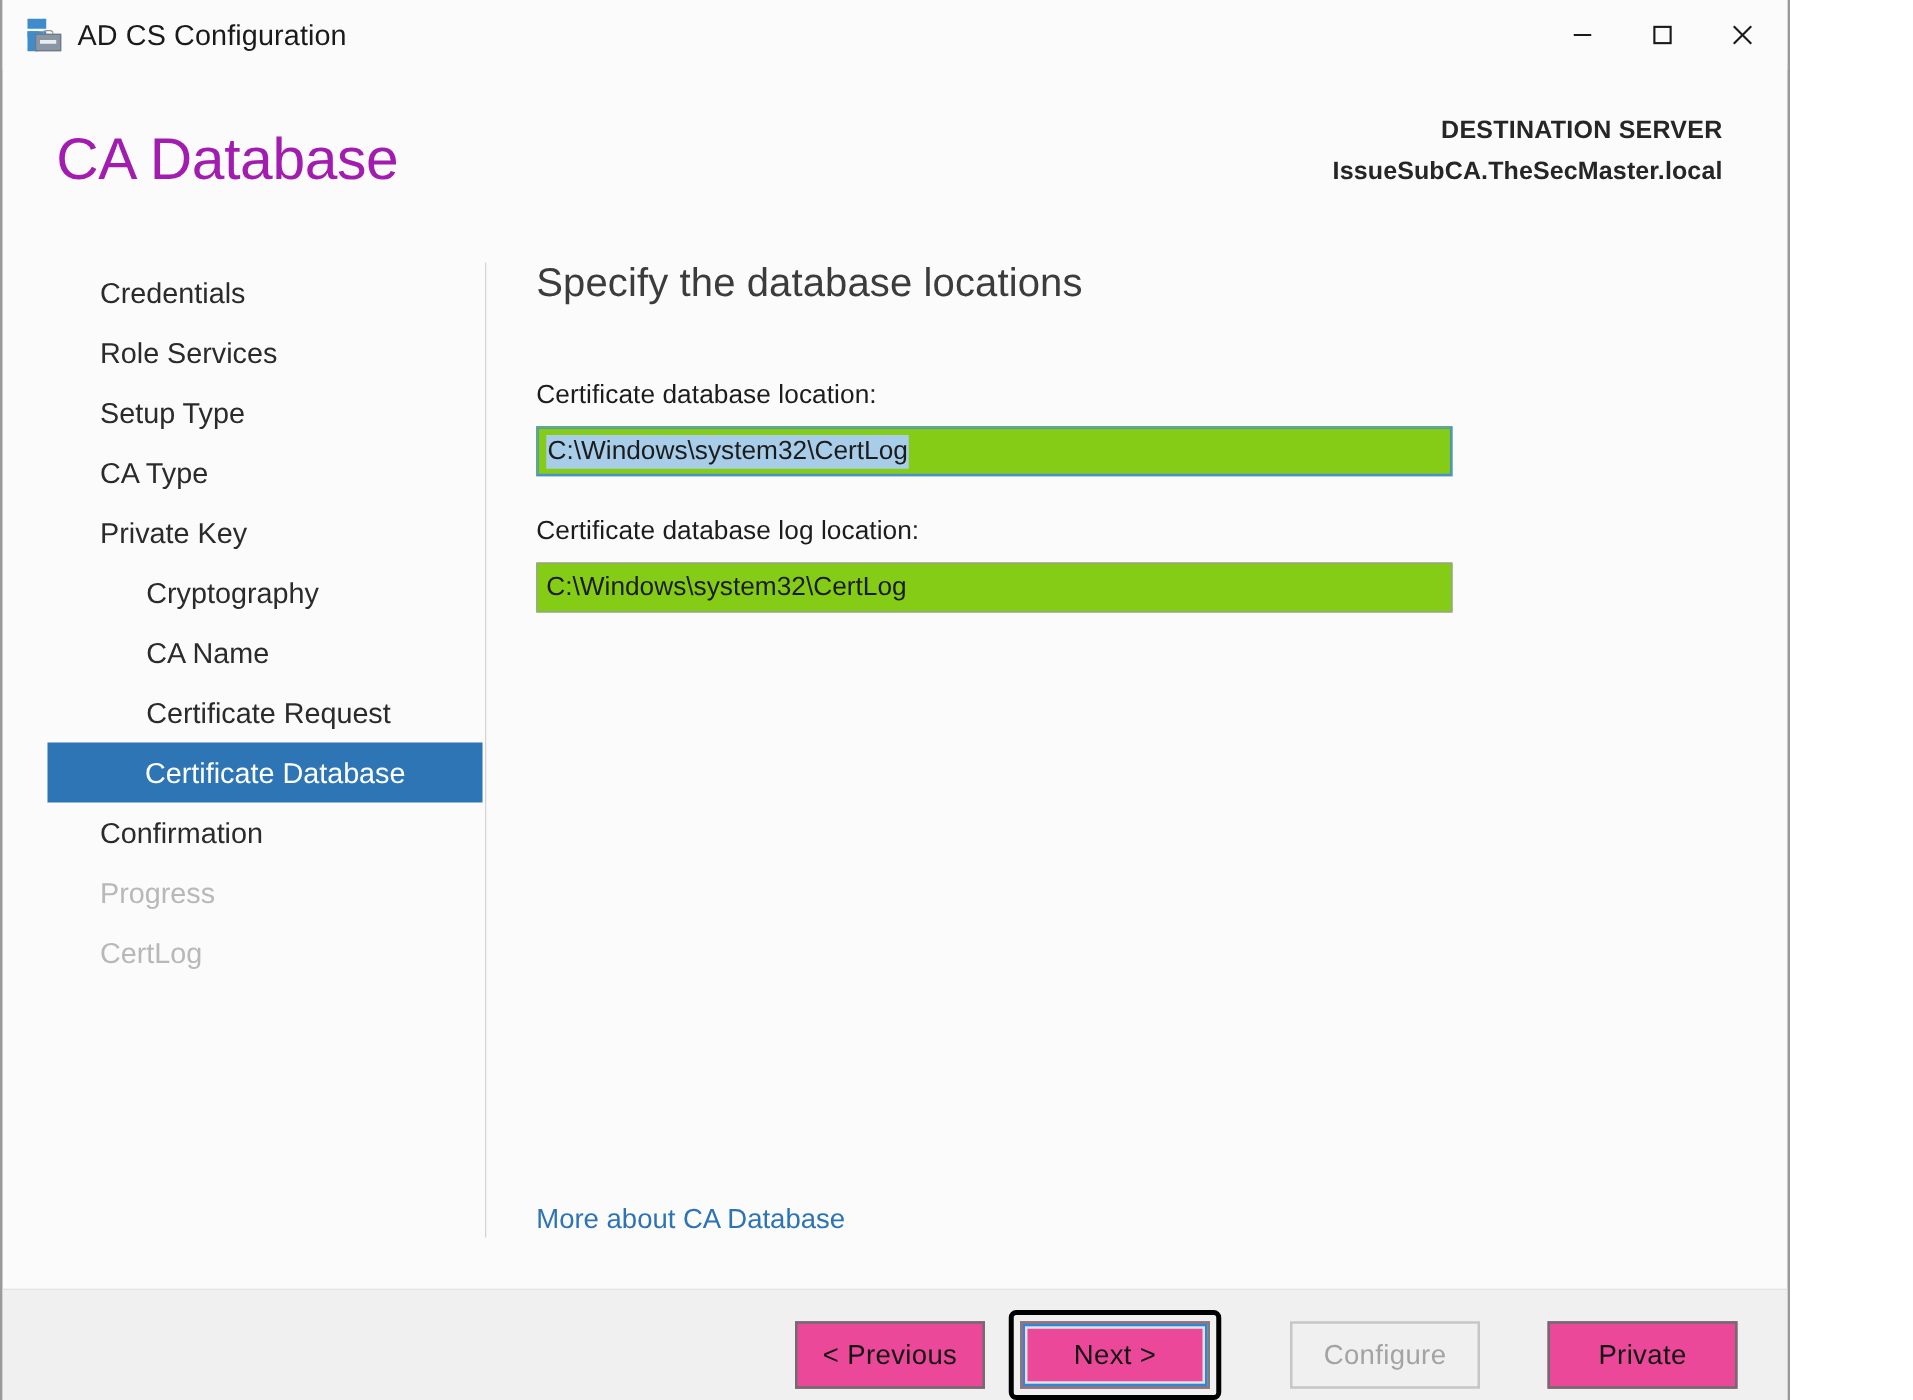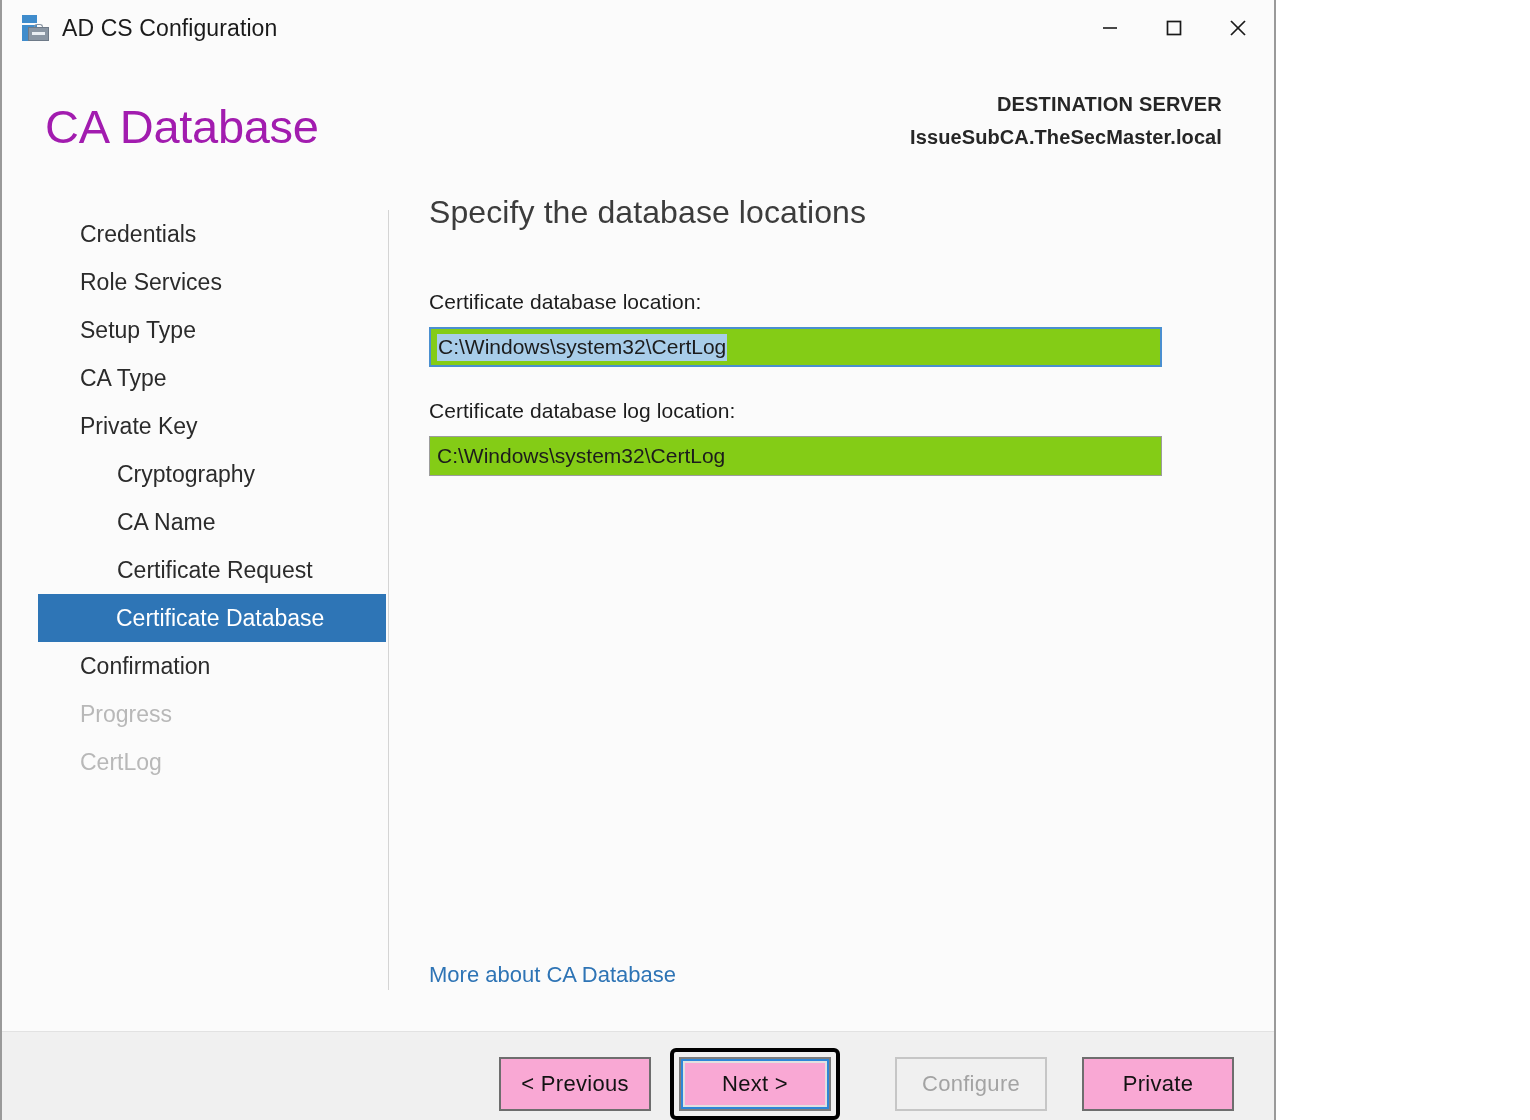--- a/index.html
+++ b/index.html
@@ -7,21 +7,21 @@
     padding: 0;
     background: #ffffff;
   }
   body {
     font-family: "Liberation Sans", sans-serif;
     -webkit-font-smoothing: antialiased;
   }
 
   #app {
     position: relative;
-    width: 1276px;
+    width: 1432px;
     height: 1120px;
     background: #fbfbfb;
     box-sizing: border-box;
     border-left: 2px solid #9a9a9a;
     border-right: 2px solid #9a9a9a;
     overflow: hidden;
   }
 
   
   .titlebar {
@@ -185,21 +185,21 @@
     left: 386px;
     top: 14px;
     width: 1px;
     height: 780px;
     background: #d4d4d4;
   }
 
   .content {
     position: absolute;
     left: 427px;
-    top: 0;
+    top: 14px;
     right: 40px;
   }
   .content-heading {
     font-size: 32px;
     font-weight: 300;
     color: #3c3c3c;
     line-height: 1;
     margin-bottom: 62px;
     letter-spacing: 0.1px;
   }
@@ -256,40 +256,40 @@
     right: 40px;
     top: 16px;
     display: flex;
     align-items: center;
     gap: 0;
   }
   .btn {
     width: 152px;
     height: 54px;
     box-sizing: border-box;
-    background: #f9a8d4;
+    background: #ec4899;
     border: 2px solid #6e6e6e;
     font-family: "Liberation Sans", sans-serif;
     font-size: 22px;
     color: #131313;
     display: flex;
     align-items: center;
     justify-content: center;
     cursor: default;
     letter-spacing: 0.3px;
   }
   .btn.disabled {
     background: #f0f0f0;
     border: 2px solid #c6c6c6;
     color: #a3a3a3;
   }
   .btn-slot { display: flex; align-items: center; justify-content: center; }
   .btn-slot.gap-prev { margin-right: 19px; }
   .btn-slot.gap-next { margin-right: 55px; }
-  .btn-slot.gap-cfg  { margin-right: 35px; align-items: center; }
+  .btn-slot.gap-cfg  { margin-right: 54px; align-items: center; }
 
   .annot-box {
     border: 4px solid #000000;
     border-radius: 6px;
     padding: 5px;
     display: inline-flex;
   }
   .btn.focus-ring {
     border: 2px solid #7d7d7d;
     box-shadow: inset 0 0 0 2px #2e86d8, inset 0 0 0 4px #e1e1e1;

